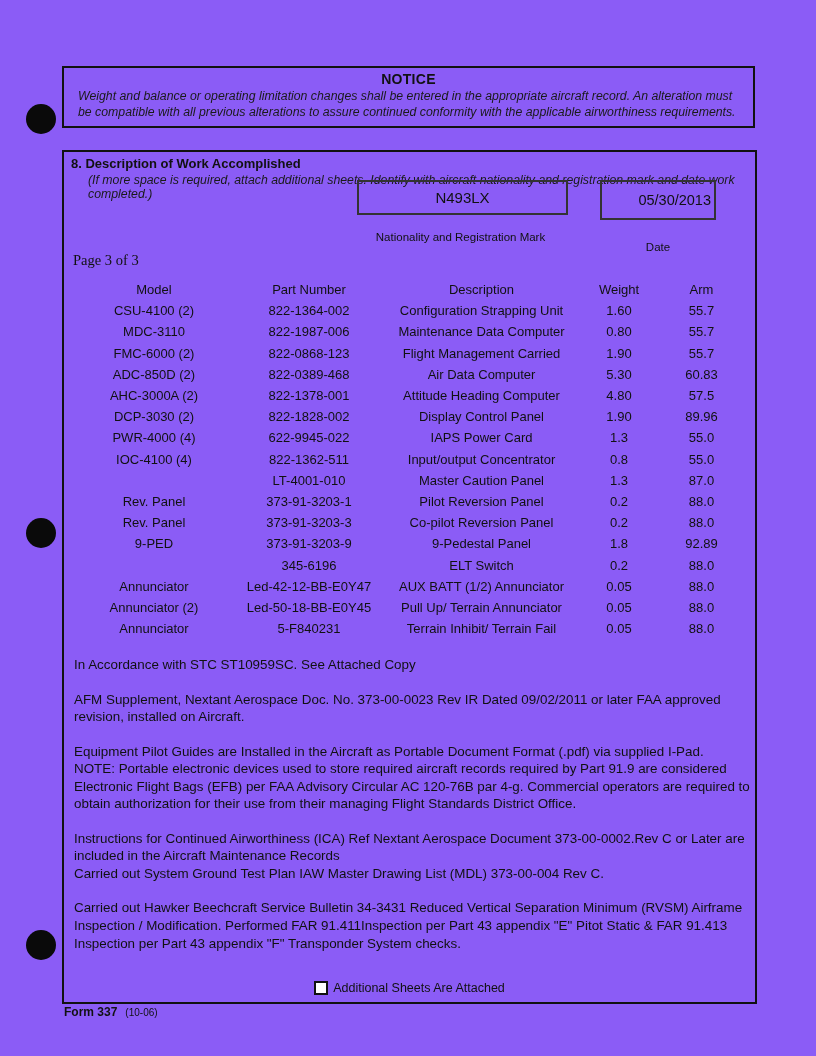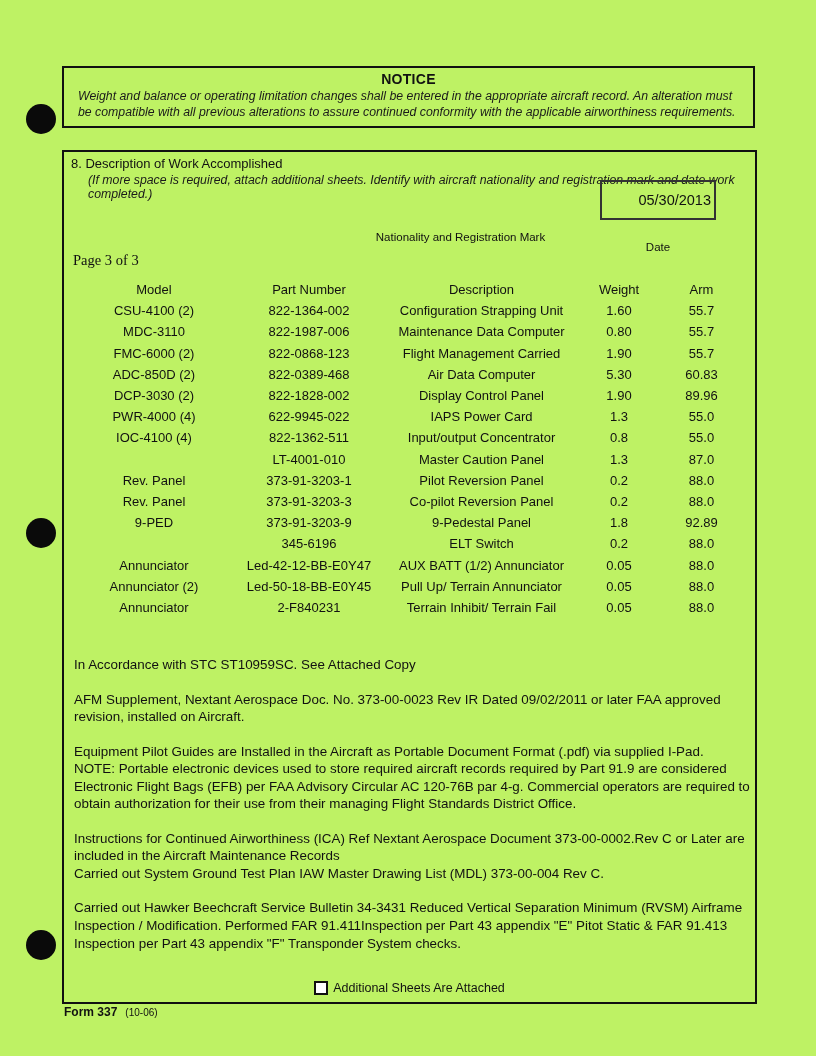--- a/index.html
+++ b/index.html
@@ -1,31 +1,31 @@
 <!DOCTYPE html>
 <html><head>
 <meta charset="utf-8">
 <style>
   html,body{margin:0;padding:0;background:#e8e8e8;}
   .page{
-    position:relative;width:816px;height:1056px;background:#bef264;
+    position:relative;width:816px;height:1056px;background:#8b5cf6;
     font-family:"Liberation Sans",sans-serif;color:#111;overflow:hidden;
     margin:0 auto;
   }
   .hole{position:absolute;width:30px;height:30px;border-radius:50%;background:#0a0a0a;left:26px;}
   .hole.h1{top:104px}.hole.h2{top:518px}.hole.h3{top:930px}
 
   
   .notice-box{position:absolute;left:62px;top:66px;width:689px;height:58px;border:2px solid #111;}
   .notice-title{text-align:center;font-weight:bold;font-size:14px;margin-top:3px;letter-spacing:.3px;}
   .notice-body{font-style:italic;font-size:12.3px;line-height:1.28;margin:2px 14px 0 14px;color:#1a1a1a;}
 
   
   .main-box{position:absolute;left:62px;top:150px;width:691px;height:850px;border:2px solid #111;}
-  .sec-heading{font-weight:normal;font-size:13px;margin:4px 0 0 7px;}
+  .sec-heading{font-weight:bold;font-size:13px;margin:4px 0 0 7px;}
   .sec-instruction{font-style:italic;font-size:12.3px;margin:2px 0 0 24px;color:#1a1a1a;}
 
   .reg-box{position:absolute;left:293px;top:28px;width:207px;height:31px;border:2px solid #333;
     display:flex;align-items:center;justify-content:center;font-size:15px;}
   .date-box{position:absolute;left:536px;top:28px;width:116px;height:40px;border:2px solid #333;
     display:flex;align-items:center;justify-content:flex-end;padding-right:3px;font-size:14.5px;box-sizing:border-box;}
   .reg-label{position:absolute;left:293px;top:79px;width:207px;text-align:center;font-size:11.5px;}
   .date-label{position:absolute;left:536px;top:89px;width:116px;text-align:center;font-size:11.5px;}
 
   .page-indicator{position:absolute;left:9px;top:100px;font-family:"Liberation Serif",serif;font-size:14.5px;}
@@ -61,20 +61,21 @@
 
   <div class="notice-box">
     <div class="notice-title">NOTICE</div>
     <div class="notice-body">Weight and balance or operating limitation changes shall be entered in the appropriate aircraft record.  An alteration must be compatible with all previous alterations to assure continued conformity with the applicable airworthiness requirements.</div>
   </div>
 
   <div class="main-box">
     <div class="sec-heading">8.  Description of Work Accomplished</div>
     <div class="sec-instruction">(If more space is required, attach additional sheets.  Identify with aircraft nationality and registration mark and date work completed.)</div>
 
+    <div class="reg-box">N493LX</div>
     <div class="date-box">05/30/2013</div>
     <div class="reg-label">Nationality and Registration Mark</div>
     <div class="date-label">Date</div>
 
     <div class="page-indicator">Page 3 of 3</div>
 
     <div class="parts-table">
       <div class="trow thead">
           <div class="tcell">Model</div>
           <div class="tcell">Part Number</div>
@@ -105,20 +106,27 @@
             <div class="tcell">55.7</div>
           </div>
           <div class="trow">
             <div class="tcell">ADC-850D (2)</div>
             <div class="tcell">822-0389-468</div>
             <div class="tcell">Air Data Computer</div>
             <div class="tcell">5.30</div>
             <div class="tcell">60.83</div>
           </div>
           <div class="trow">
+            <div class="tcell">AHC-3000A (2)</div>
+            <div class="tcell">822-1378-001</div>
+            <div class="tcell">Attitude Heading Computer</div>
+            <div class="tcell">4.80</div>
+            <div class="tcell">57.5</div>
+          </div>
+          <div class="trow">
             <div class="tcell">DCP-3030 (2)</div>
             <div class="tcell">822-1828-002</div>
             <div class="tcell">Display Control Panel</div>
             <div class="tcell">1.90</div>
             <div class="tcell">89.96</div>
           </div>
           <div class="trow">
             <div class="tcell">PWR-4000 (4)</div>
             <div class="tcell">622-9945-022</div>
             <div class="tcell">IAPS Power Card</div>
@@ -176,21 +184,21 @@
           </div>
           <div class="trow">
             <div class="tcell">Annunciator (2)</div>
             <div class="tcell">Led-50-18-BB-E0Y45</div>
             <div class="tcell">Pull Up/ Terrain Annunciator</div>
             <div class="tcell">0.05</div>
             <div class="tcell">88.0</div>
           </div>
           <div class="trow">
             <div class="tcell">Annunciator</div>
-            <div class="tcell">2-F840231</div>
+            <div class="tcell">5-F840231</div>
             <div class="tcell">Terrain Inhibit/ Terrain Fail</div>
             <div class="tcell">0.05</div>
             <div class="tcell">88.0</div>
           </div>
         </div>
     </div>
 
     <div class="paras">
         <div class="para">In Accordance with STC ST10959SC.  See Attached Copy</div>
         <div class="para">AFM Supplement, Nextant Aerospace Doc. No. 373-00-0023 Rev IR Dated 09/02/2011 or later FAA approved revision, installed on Aircraft.</div>

